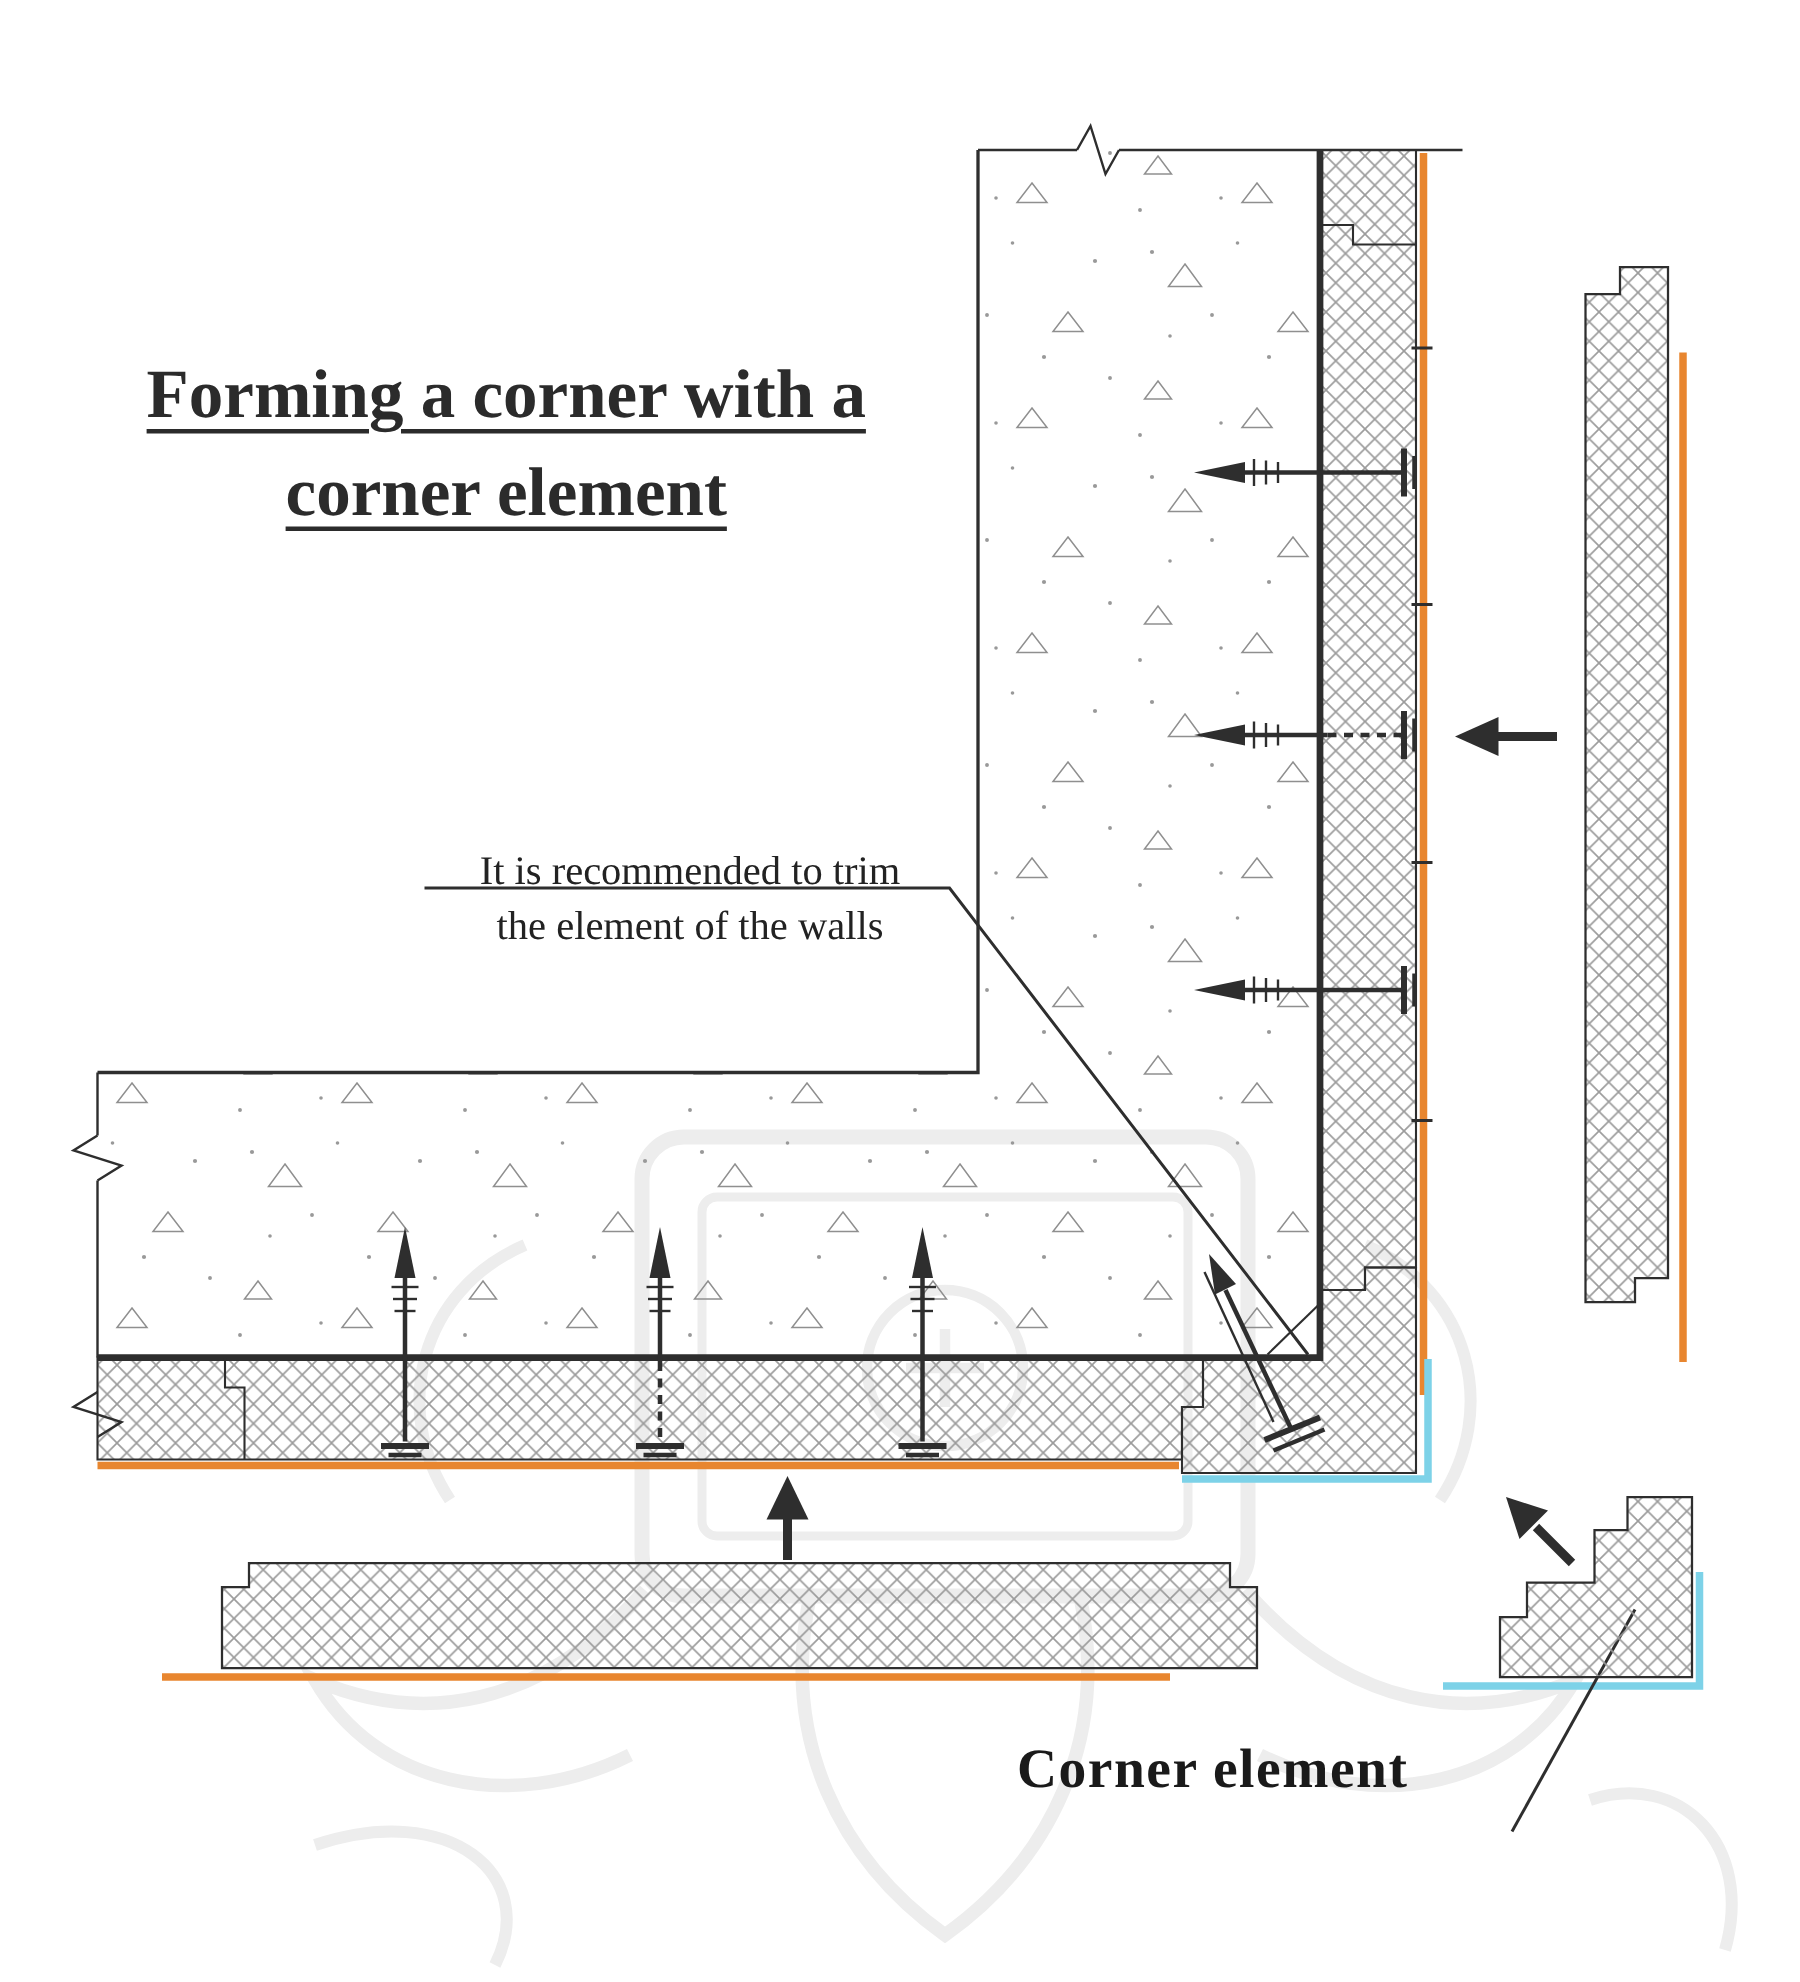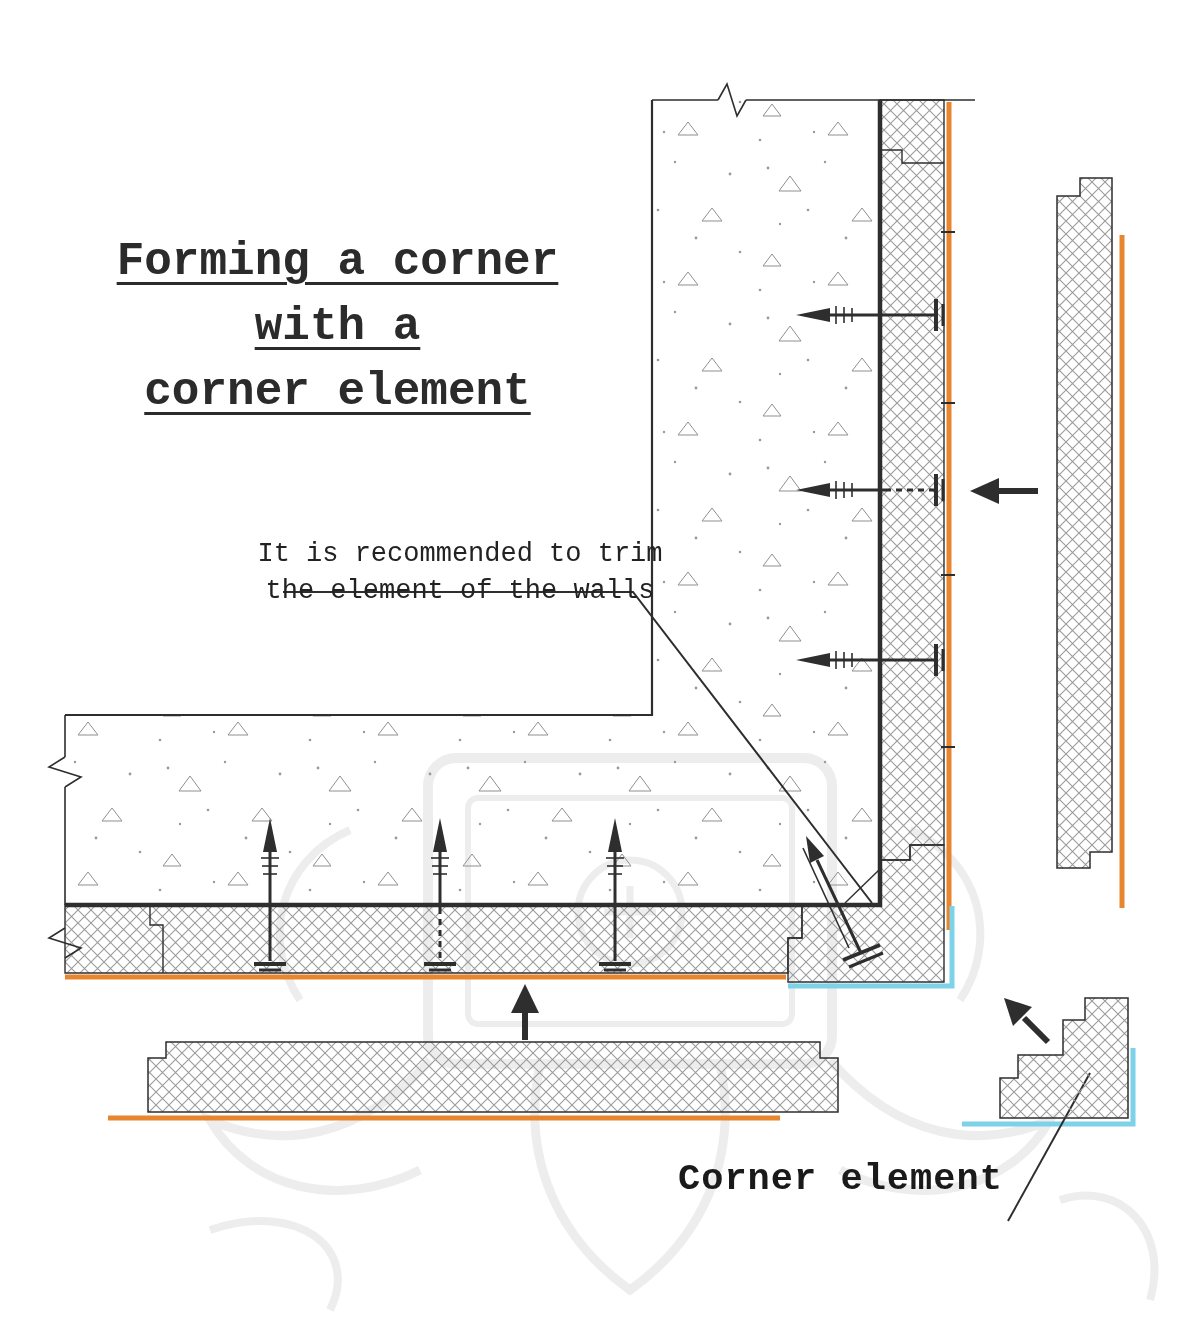--- a/index.html
+++ b/index.html
@@ -1,32 +1,32 @@
 <!DOCTYPE html>
 <html><head>
 <meta charset="utf-8">
 <style>
   html,body{margin:0;padding:0;background:#ffffff;}
   #app{
     position:relative;width:1200px;height:1321px;background:#ffffff;overflow:hidden;
-    font-family:Liberation Mono, monospace;color:#2b2b2b;
+    font-family:Liberation Serif, serif;color:#2b2b2b;
   }
   #drawing{position:absolute;left:0;top:0;}
   .overlay-text{position:absolute;}
   .title{
     left:55px;top:230px;width:565px;text-align:center;
     font-size:46px;line-height:65px;font-weight:600;color:#2b2b2b;
   }
   .title span{
     text-decoration:underline;
     text-decoration-thickness:2.5px;
     text-underline-offset:8px;
   }
   .annotation{
-    left:250px;top:536px;width:420px;text-align:center;
+    left:250px;top:562px;width:420px;text-align:center;
     font-size:27px;line-height:37px;font-weight:400;color:#222222;
   }
   .corner-label{
     left:678px;top:1158px;
     font-size:37px;font-weight:600;letter-spacing:1px;color:#1a1a1a;
   }
 </style>
 </head>
 <body>
 

